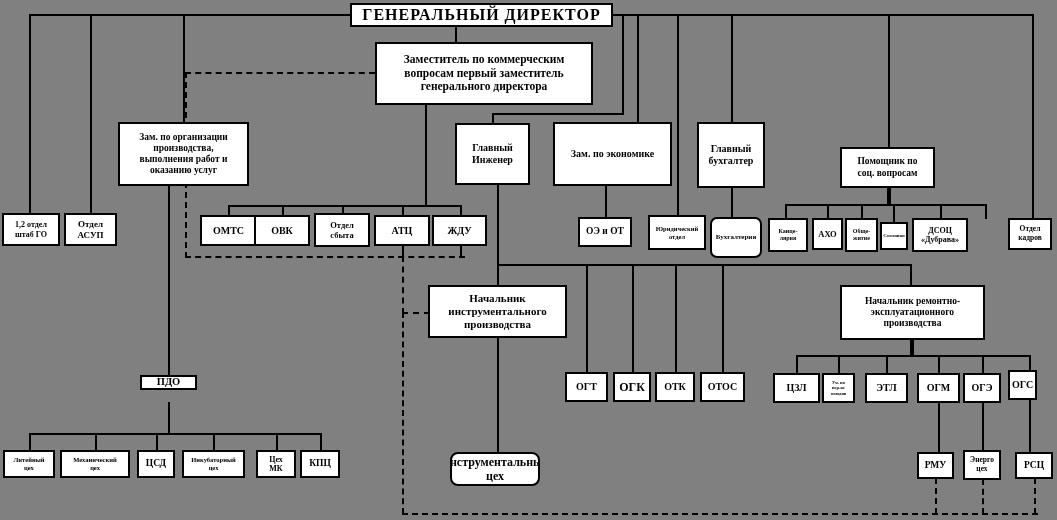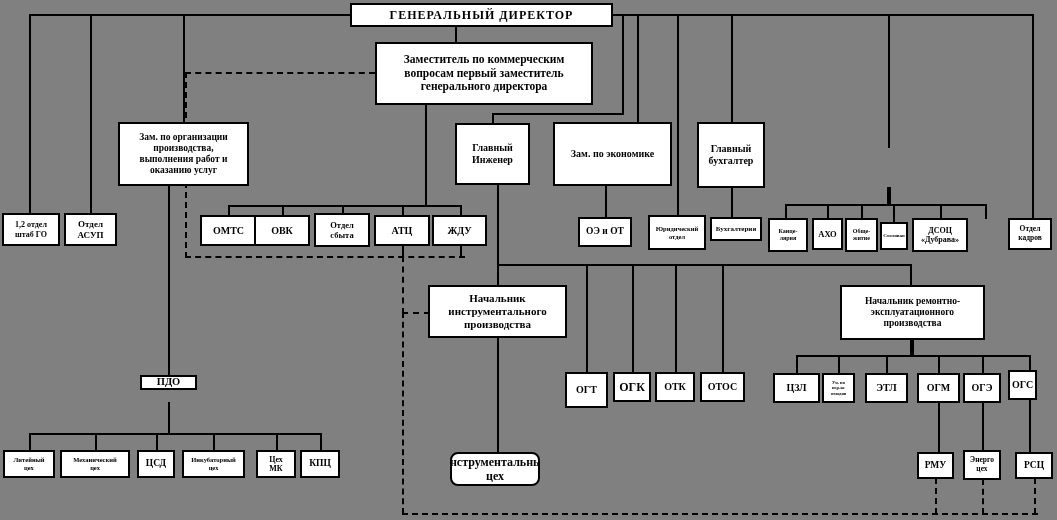--- a/index.html
+++ b/index.html
@@ -101,21 +101,21 @@
     <div class="dash-h" style="left: 185px; top: 256px; width: 280px; border-color: rgb(0, 0, 0);"></div>
     <div class="dash-v" style="left: 402px; top: 245px; height: 12px; border-color: rgb(0, 0, 0);"></div>
     <div class="dash-v" style="left: 460px; top: 245px; height: 12px; border-color: rgb(0, 0, 0);"></div>
     <div class="dash-v" style="left: 402px; top: 256px; height: 58px; border-color: rgb(0, 0, 0);"></div>
     <div class="dash-h" style="left: 402px; top: 312px; width: 28px; border-color: rgb(0, 0, 0);"></div>
     <div class="dash-v" style="left: 402px; top: 312px; height: 202px; border-color: rgb(0, 0, 0);"></div>
     <div class="dash-h" style="left: 402px; top: 513px; width: 636px; border-color: rgb(0, 0, 0);"></div>
     <div class="dash-v" style="left: 935px; top: 478px; height: 36px; border-color: rgb(0, 0, 0);"></div>
     <div class="dash-v" style="left: 982px; top: 479px; height: 35px; border-color: rgb(0, 0, 0);"></div>
     <div class="dash-v" style="left: 1034px; top: 478px; height: 36px; border-color: rgb(0, 0, 0);"></div>
-    <div class="node title" style="left: 350px; top: 3px; width: 263px; height: 24px; font-size: 12px; background: rgb(255, 255, 255); border-color: rgb(0, 0, 0);">ГЕНЕРАЛЬНЫЙ  ДИРЕКТОР</div>
+    <div class="node title" style="left: 350px; top: 3px; width: 263px; height: 24px; font-size: 16px; background: rgb(255, 255, 255); border-color: rgb(0, 0, 0);">ГЕНЕРАЛЬНЫЙ  ДИРЕКТОР</div>
     <div class="node" style="left: 375px; top: 42px; width: 218px; height: 63px; font-size: 11.5px; background: rgb(255, 255, 255); border-color: rgb(0, 0, 0);">Заместитель по коммерческим
 вопросам первый заместитель
 генерального директора</div>
     <div class="node" style="left: 118px; top: 122px; width: 131px; height: 64px; font-size: 9.5px; background: rgb(255, 255, 255); border-color: rgb(0, 0, 0);">Зам. по организации
 производства,
 выполнения работ и
 оказанию услуг</div>
     <div class="node" style="left: 2px; top: 213px; width: 58px; height: 33px; font-size: 8px; background: rgb(255, 255, 255); border-color: rgb(0, 0, 0);">1,2 отдел
 штаб ГО</div>
     <div class="node" style="left: 64px; top: 213px; width: 53px; height: 33px; font-size: 9px; background: rgb(255, 255, 255); border-color: rgb(0, 0, 0);">Отдел
@@ -124,39 +124,41 @@
     <div class="node" style="left: 254px; top: 215px; width: 56px; height: 31px; font-size: 10px; background: rgb(255, 255, 255); border-color: rgb(0, 0, 0);">ОВК</div>
     <div class="node" style="left: 314px; top: 213px; width: 56px; height: 34px; font-size: 8.5px; background: rgb(255, 255, 255); border-color: rgb(0, 0, 0);">Отдел
 сбыта</div>
     <div class="node" style="left: 374px; top: 215px; width: 56px; height: 31px; font-size: 10px; background: rgb(255, 255, 255); border-color: rgb(0, 0, 0);">АТЦ</div>
     <div class="node" style="left: 432px; top: 215px; width: 55px; height: 31px; font-size: 10px; background: rgb(255, 255, 255); border-color: rgb(0, 0, 0);">ЖДУ</div>
     <div class="node" style="left: 455px; top: 123px; width: 75px; height: 62px; font-size: 10px; background: rgb(255, 255, 255); border-color: rgb(0, 0, 0);">Главный
 Инженер</div>
     <div class="node" style="left: 553px; top: 122px; width: 119px; height: 64px; font-size: 10px; background: rgb(255, 255, 255); border-color: rgb(0, 0, 0);">Зам. по экономике</div>
     <div class="node" style="left: 697px; top: 122px; width: 68px; height: 66px; font-size: 10px; background: rgb(255, 255, 255); border-color: rgb(0, 0, 0);">Главный
 бухгалтер</div>
+    <div class="node" style="left: 840px; top: 147px; width: 95px; height: 41px; font-size: 9.5px; background: rgb(255, 255, 255); border-color: rgb(0, 0, 0);">Помощник по
+соц. вопросам</div>
     <div class="node" style="left: 578px; top: 217px; width: 54px; height: 30px; font-size: 9.5px; background: rgb(255, 255, 255); border-color: rgb(0, 0, 0);">ОЭ и ОТ</div>
     <div class="node" style="left: 648px; top: 215px; width: 58px; height: 35px; font-size: 6.5px; background: rgb(255, 255, 255); border-color: rgb(0, 0, 0);">Юридический
 отдел</div>
-    <div class="node" style="left: 710px; top: 217px; width: 52px; height: 24px; font-size: 7px; background: rgb(255, 255, 255); border-color: rgb(0, 0, 0);">Бухгалтерия</div>
+    <div class="node" style="left: 710px; top: 217px; width: 52px; height: 41px; font-size: 7px; background: rgb(255, 255, 255); border-color: rgb(0, 0, 0); border-radius: 7px;">Бухгалтерия</div>
     <div class="node" style="left: 768px; top: 218px; width: 40px; height: 34px; font-size: 6px; background: rgb(255, 255, 255); border-color: rgb(0, 0, 0);">Канце-
 лярия</div>
     <div class="node" style="left: 812px; top: 218px; width: 31px; height: 32px; font-size: 8.5px; background: rgb(255, 255, 255); border-color: rgb(0, 0, 0);">АХО</div>
     <div class="node" style="left: 845px; top: 218px; width: 33px; height: 34px; font-size: 6px; background: rgb(255, 255, 255); border-color: rgb(0, 0, 0);">Обще-
 житие</div>
     <div class="node" style="left: 880px; top: 222px; width: 28px; height: 28px; font-size: 5px; background: rgb(255, 255, 255); border-color: rgb(0, 0, 0);">Столовая</div>
     <div class="node" style="left: 912px; top: 218px; width: 56px; height: 34px; font-size: 8px; background: rgb(255, 255, 255); border-color: rgb(0, 0, 0);">ДСОЦ
 «Дубрава»</div>
     <div class="node" style="left: 971px; top: 218px; width: 27px; height: 32px; font-size: 8.5px; background: rgb(255, 255, 255); border-color: rgb(0, 0, 0); margin-left: 44px;">МСЧ</div>
     <div class="node" style="left: 1008px; top: 218px; width: 44px; height: 32px; font-size: 7.5px; background: rgb(255, 255, 255); border-color: rgb(0, 0, 0);">Отдел
 кадров</div>
     <div class="node" style="left: 428px; top: 285px; width: 139px; height: 53px; font-size: 11px; background: rgb(255, 255, 255); border-color: rgb(0, 0, 0);">Начальник
 инструментального
 производства</div>
-    <div class="node" style="left: 565px; top: 372px; width: 43px; height: 36px; font-size: 10px; background: rgb(255, 255, 255); border-color: rgb(0, 0, 0);">ОГТ</div>
+    <div class="node" style="left: 565px; top: 372px; width: 43px; height: 30px; font-size: 10px; background: rgb(255, 255, 255); border-color: rgb(0, 0, 0);">ОГТ</div>
     <div class="node" style="left: 613px; top: 372px; width: 38px; height: 30px; font-size: 12px; background: rgb(255, 255, 255); border-color: rgb(0, 0, 0);">ОГК</div>
     <div class="node" style="left: 655px; top: 372px; width: 40px; height: 30px; font-size: 10px; background: rgb(255, 255, 255); border-color: rgb(0, 0, 0);">ОТК</div>
     <div class="node" style="left: 700px; top: 372px; width: 45px; height: 30px; font-size: 10px; background: rgb(255, 255, 255); border-color: rgb(0, 0, 0);">ОТОС</div>
     <div class="node" style="left: 840px; top: 285px; width: 145px; height: 55px; font-size: 9.5px; background: rgb(255, 255, 255); border-color: rgb(0, 0, 0);">Начальник ремонтно-
 эксплуатационного
 производства</div>
     <div class="node" style="left: 773px; top: 373px; width: 47px; height: 30px; font-size: 10px; background: rgb(255, 255, 255); border-color: rgb(0, 0, 0);">ЦЗЛ</div>
     <div class="node" style="left: 822px; top: 373px; width: 33px; height: 30px; font-size: 4.5px; background: rgb(255, 255, 255); border-color: rgb(0, 0, 0);">Уч. по
 пер-ке
 отходов</div>

